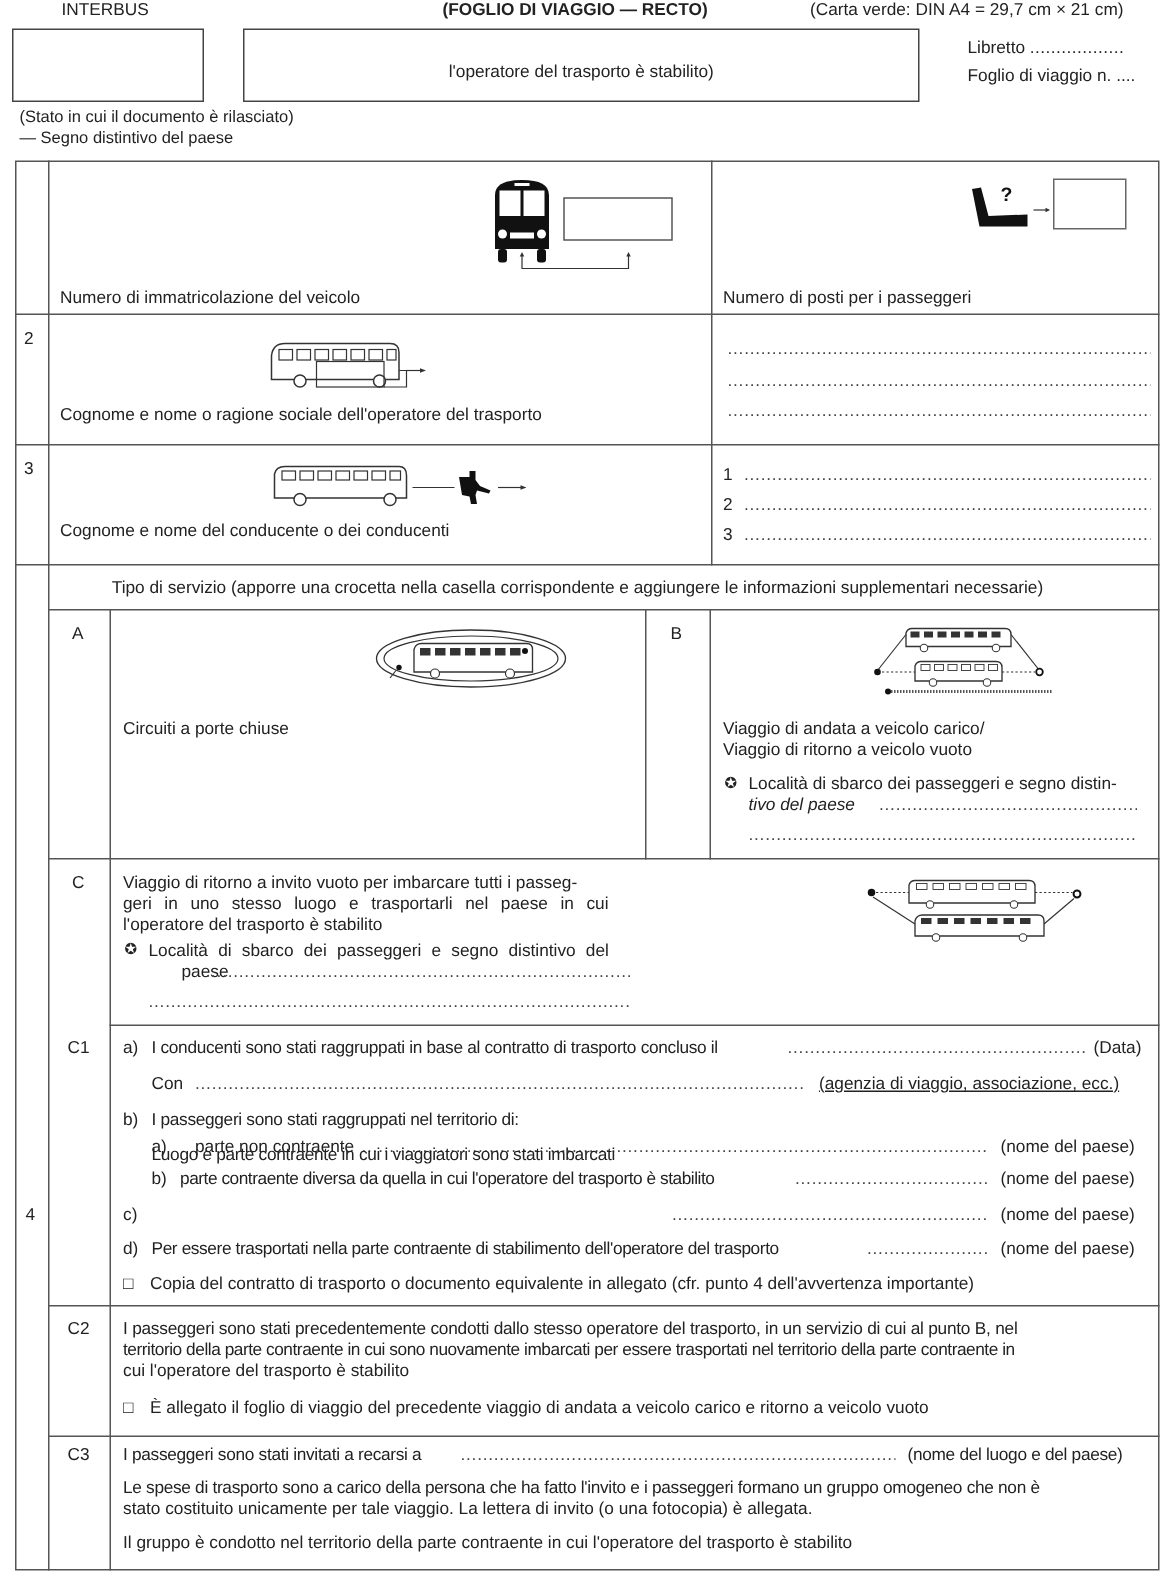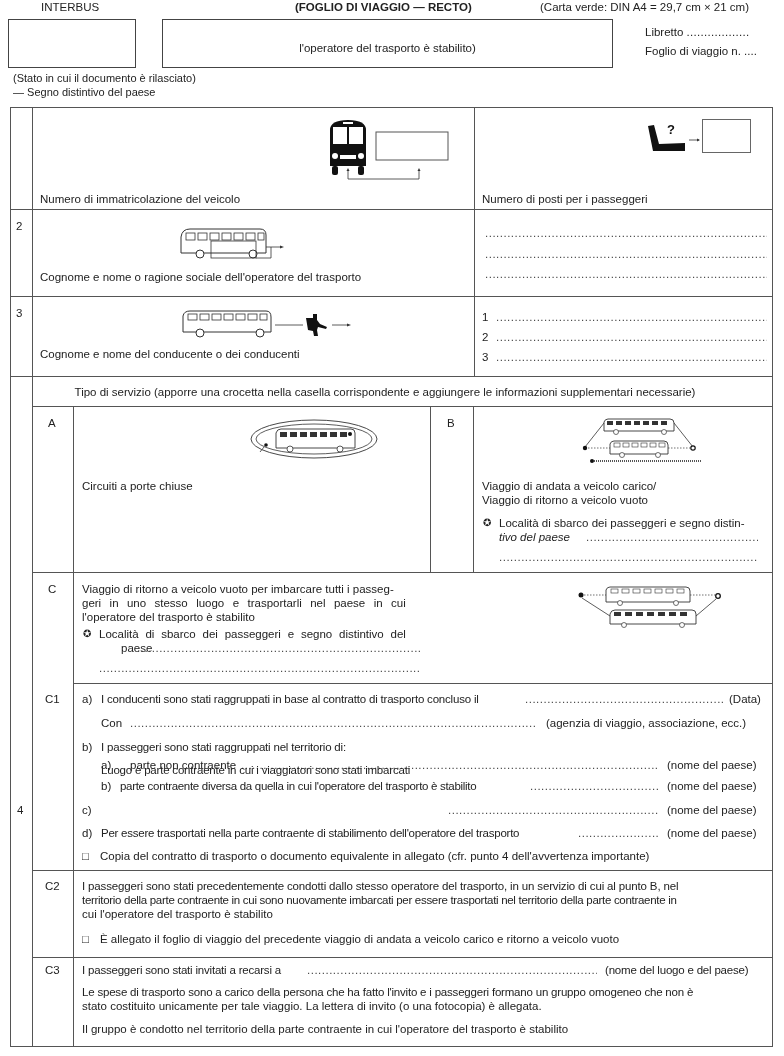--- a/index.html
+++ b/index.html
@@ -193,21 +193,21 @@
 <div class="txt" style="left:482px;top:479px;">Viaggio di andata a veicolo carico/</div>
 <div class="txt" style="left:482px;top:493px;">Viaggio di ritorno a veicolo vuoto</div>
 <div class="txt" style="left:483px;top:516px;font-size:10px;">✪</div>
 <div class="txt" style="left:499px;top:516px;">Località di sbarco dei passeggeri e segno distin-</div>
 <div class="txt" style="left:499px;top:530px;font-style:italic;">tivo del paese</div>
 <div class="dots" style="left:586px;top:530px;width:172px;">................................................................................................................................................................................................................................................</div>
 <div class="dots" style="left:499px;top:550px;width:259px;">................................................................................................................................................................................................................................................</div>
 
 <div class="abs" style="left:74px;top:573px;width:698px;height:110px;"></div>
 <div class="txt" style="left:48px;top:582px;">C</div>
-<div class="txt" style="left:82px;top:582px;">Viaggio di ritorno a veicolo vuoto per imbarcare tutti i passeg-</div>
+<div class="txt" style="left:82px;top:582px;">Viaggio di ritorno a invito vuoto per imbarcare tutti i passeg-</div>
 <div class="txt" style="left:82px;top:596px;word-spacing:5.2px;">geri in uno stesso luogo e trasportarli nel paese in cui</div>
 <div class="txt" style="left:82px;top:610px;">l'operatore del trasporto è stabilito</div>
 <div class="txt" style="left:83px;top:627px;font-size:10px;">✪</div>
 <div class="txt" style="left:99px;top:627px;word-spacing:3.6px;">Località di sbarco dei passeggeri e segno distintivo del</div>
 <div class="txt" style="left:99px;top:641px;margin-left:22px;">paese</div>
 <div class="dots" style="left:137px;top:641px;width:284px;">................................................................................................................................................................................................................................................</div>
 <div class="dots" style="left:99px;top:661px;width:322px;">................................................................................................................................................................................................................................................</div>
 <svg style="left:576px;top:582px;" width="150" height="48" viewBox="0 0 150 48">
   <path d="M30 20 L30 8 Q31 5 34 5 L110 5 Q114 5 114 9 L114 20 Z" fill="#fff" stroke="#333" stroke-width="0.9"></path>
   <rect x="35" y="7" width="7" height="4" fill="#fff" stroke="#333" stroke-width="0.6"></rect>
@@ -238,21 +238,21 @@
 </svg>
 
 <div class="txt" style="left:45px;top:692px;">C1</div>
 <div class="txt" style="left:82px;top:692px;">a)</div>
 <div class="txt" style="left:101px;top:692px;letter-spacing:-0.2px;">I conducenti sono stati raggruppati in base al contratto di trasporto concluso il</div>
 <div class="dots" style="left:525px;top:692px;width:200px;">................................................................................................................................................................................................................................................</div>
 <div class="txt" style="left:729px;top:692px;">(Data)</div>
 
 <div class="txt" style="left:101px;top:716px;">Con</div>
 <div class="dots" style="left:130px;top:716px;width:406px;">................................................................................................................................................................................................................................................</div>
-<div class="txt" style="left:546px;top:716px;">(agenzia di viaggio, associazione, ecc.)</div>
+<div class="txt" style="left:546px;top:716px;text-decoration:underline;">(agenzia di viaggio, associazione, ecc.)</div>
 
 <div class="txt" style="left:82px;top:740px;">b)</div>
 <div class="txt" style="left:101px;top:740px;letter-spacing:-0.2px;">I passeggeri sono stati raggruppati nel territorio di:</div>
 
 <div class="txt" style="left:101px;top:758px;">a)</div>
 <div class="txt" style="left:120px;top:758px;margin-left:10px;">parte non contraente</div>
 <div class="dots" style="left:241px;top:758px;width:417px;">................................................................................................................................................................................................................................................</div>
 <div class="txt" style="left:667px;top:758px;">(nome del paese)</div>
 
 <div class="txt" style="left:101px;top:779px;">b)</div>

